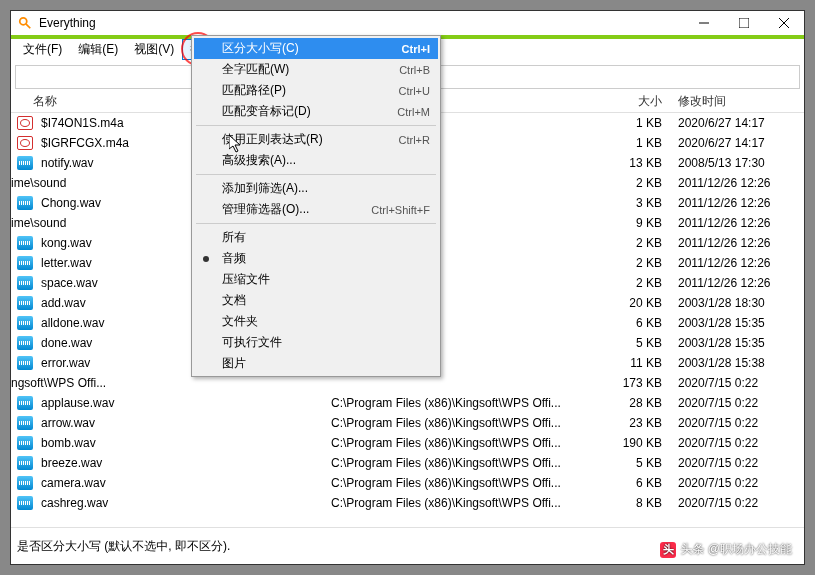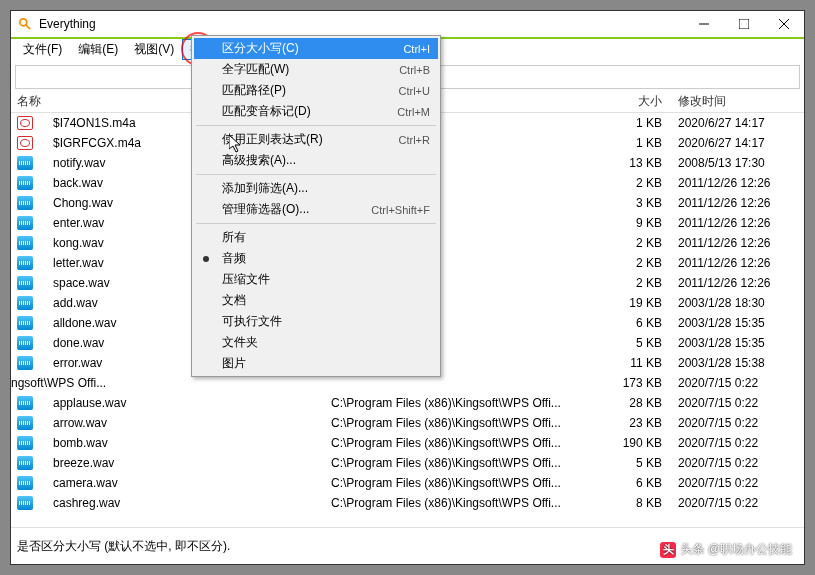--- a/index.html
+++ b/index.html
@@ -1,50 +1,50 @@
 <!DOCTYPE html>
 <html><head>
 <meta charset="utf-8">
 <style>
 * { margin: 0; padding: 0; box-sizing: border-box; font-family: "Microsoft YaHei", "Segoe UI", sans-serif; font-size: 12px; }
 body { background: #888; padding: 10px; }
 .window { width: 795px; height: 555px; background: #fff; border: 1px solid #333; display: flex; flex-direction: column; position: relative; }
-.titlebar { height: 28px; display: flex; align-items: center; padding: 0 0 0 6px; border-bottom: 2px solid #84cc16; }
+.titlebar { height: 28px; display: flex; align-items: center; padding: 0 0 0 6px; border-bottom: 4px solid #84cc16; }
 .app-icon { width: 16px; height: 16px; margin-right: 6px; display: flex; align-items: center; justify-content: center; }
 .app-icon svg { width: 14px; height: 14px; }
 .title { flex: 1; font-size: 12px; }
 .winbtn { width: 40px; height: 28px; display: flex; align-items: center; justify-content: center; color: #333; }
 .menubar { height: 24px; display: flex; align-items: flex-start; padding: 0 4px; position: relative; }
 .menu-item { padding: 2px 8px; cursor: default; position: relative; }
 .menu-item.active { border: 1px solid #0078d7; background: #e5f3ff; padding: 1px 7px; }
 .highlight-circle { position: absolute; width: 34px; height: 34px; border: 2px solid #f00; border-radius: 50%; top: -8px; left: -2px; pointer-events: none; opacity: 0.7; }
 .toolbar { height: 24px; border: 1px solid #ccc; margin: 2px 4px; background: #fff; }
 .headers { height: 22px; display: flex; border-bottom: 1px solid #e0e0e0; align-items: center; color: #333; }
-.col-name { width: 320px; padding-left: 6px; }
+.col-name { width: 320px; padding-left: 22px; }
 .col-path { flex: 1; }
 .col-size { width: 70px; text-align: right; padding-right: 12px; font-family: Liberation Serif, serif; }
 .col-date { width: 130px; padding-left: 4px; }
 .file-list { flex: 1; overflow: hidden; }
 .row { height: 20px; display: flex; align-items: center; }
-.fname { width: 320px; display: flex; align-items: center; padding-left: 6px; gap: 20px; white-space: nowrap; overflow: hidden; }
+.fname { width: 320px; display: flex; align-items: center; padding-left: 6px; gap: 8px; white-space: nowrap; overflow: hidden; }
 .fpath { flex: 1; white-space: nowrap; overflow: hidden; text-overflow: ellipsis; }
 .fsize { width: 70px; text-align: right; padding-right: 12px; }
 .fdate { width: 130px; padding-left: 4px; }
 .ficon { width: 16px; height: 14px; display: inline-flex; align-items: center; justify-content: center; flex-shrink: 0; }
 .wav-icon { background: linear-gradient(#4fc3f7, #0288d1); border-radius: 2px; position: relative; }
 .wav-icon::after { content: ""; position: absolute; left: 2px; right: 2px; top: 5px; height: 4px; background: repeating-linear-gradient(90deg, #fff 0, #fff 1px, transparent 1px, transparent 2px); }
 .m4a-icon { background: #fff; border: 1px solid #d32f2f; border-radius: 2px; position: relative; }
 .m4a-icon::after { content: ""; position: absolute; inset: 2px; border: 1px solid #d32f2f; border-radius: 50%; }
 .statusbar { height: 37px; border-top: 1px solid #e0e0e0; padding: 2px 6px; font-size: 12px; display: flex; align-items: center; }
 .dropdown { position: absolute; top: 24px; left: 180px; width: 250px; background: #f0f0f0; border: 1px solid #999; box-shadow: 2px 2px 4px rgba(0,0,0,0.3); z-index: 100; padding: 2px; }
 .dd-item { height: 21px; display: flex; align-items: center; padding: 0 8px 0 28px; position: relative; cursor: default; }
 .dd-item.highlighted { background: #2e8def; color: #fff; }
 .dd-label { flex: 1; }
 .dd-shortcut { color: #555; font-size: 11px; }
-.dd-item.highlighted .dd-shortcut { color: #fff; }
+.dd-item.highlighted .dd-shortcut { color: #fff; font-weight: bold; }
 .dd-sep { height: 1px; background: #ccc; margin: 3px 2px; }
 .dd-check { position: absolute; left: 6px; width: 12px; height: 12px; display: flex; align-items: center; justify-content: center; }
 .dd-check.dot::after { content: ""; width: 6px; height: 6px; background: #333; border-radius: 50%; }
 .cursor-arrow { position: absolute; top: 124px; left: 218px; z-index: 200; pointer-events: none; }
 .watermark { position: absolute; bottom: 6px; right: 12px; font-size: 14px; color: #fff; text-shadow: 0 0 2px #000; display: flex; align-items: center; gap: 4px; }
 .watermark .wm-icon { width: 16px; height: 16px; background: #fa2b4a; border-radius: 3px; display: flex; align-items: center; justify-content: center; color: #fff; font-size: 11px; font-weight: bold; }
 </style>
 </head>
 <body>
 
@@ -116,42 +116,34 @@
       <div class="row">
         <div class="fname">
           <span class="ficon wav-icon"></span>
           <span>notify.wav</span>
         </div>
         <div class="fpath">shGet Network...</div>
         <div class="fsize">13 KB</div>
         <div class="fdate">2008/5/13 17:30</div>
       </div>
       <div class="row">
-        <div class="fname">
-          <span class="ficon wav-icon"></span>
-          <span>back.wav</span>
-        </div>
         <div class="fpath">ime\sound</div>
         <div class="fsize">2 KB</div>
         <div class="fdate">2011/12/26 12:26</div>
       </div>
       <div class="row">
         <div class="fname">
           <span class="ficon wav-icon"></span>
           <span>Chong.wav</span>
         </div>
         <div class="fpath">ime\sound</div>
         <div class="fsize">3 KB</div>
         <div class="fdate">2011/12/26 12:26</div>
       </div>
       <div class="row">
-        <div class="fname">
-          <span class="ficon wav-icon"></span>
-          <span>enter.wav</span>
-        </div>
         <div class="fpath">ime\sound</div>
         <div class="fsize">9 KB</div>
         <div class="fdate">2011/12/26 12:26</div>
       </div>
       <div class="row">
         <div class="fname">
           <span class="ficon wav-icon"></span>
           <span>kong.wav</span>
         </div>
         <div class="fpath">ime\sound</div>
@@ -175,21 +167,21 @@
         <div class="fpath">ime\sound</div>
         <div class="fsize">2 KB</div>
         <div class="fdate">2011/12/26 12:26</div>
       </div>
       <div class="row">
         <div class="fname">
           <span class="ficon wav-icon"></span>
           <span>add.wav</span>
         </div>
         <div class="fpath">rnet Downloa...</div>
-        <div class="fsize">19 KB</div>
+        <div class="fsize">20 KB</div>
         <div class="fdate">2003/1/28 18:30</div>
       </div>
       <div class="row">
         <div class="fname">
           <span class="ficon wav-icon"></span>
           <span>alldone.wav</span>
         </div>
         <div class="fpath">rnet Downloa...</div>
         <div class="fsize">6 KB</div>
         <div class="fdate">2003/1/28 15:35</div>
@@ -318,24 +310,24 @@
         <span class="dd-check dot"></span>
         <span class="dd-label">音频</span>
       </div>
       <div class="dd-item">
         <span class="dd-label">压缩文件</span>
       </div>
       <div class="dd-item">
         <span class="dd-label">文档</span>
       </div>
       <div class="dd-item">
+        <span class="dd-label">文件夹</span>
+      </div>
+      <div class="dd-item">
         <span class="dd-label">可执行文件</span>
-      </div>
-      <div class="dd-item">
-        <span class="dd-label">文件夹</span>
       </div>
       <div class="dd-item">
         <span class="dd-label">图片</span>
       </div>
     </div>
 
   <svg class="cursor-arrow" width="16" height="20" viewBox="0 0 16 20">
     <path d="M0,0 L0,14 L4,11 L7,17 L9,16 L6,10 L11,10 Z" fill="#fff" stroke="#000" stroke-width="1"></path>
   </svg>
 

